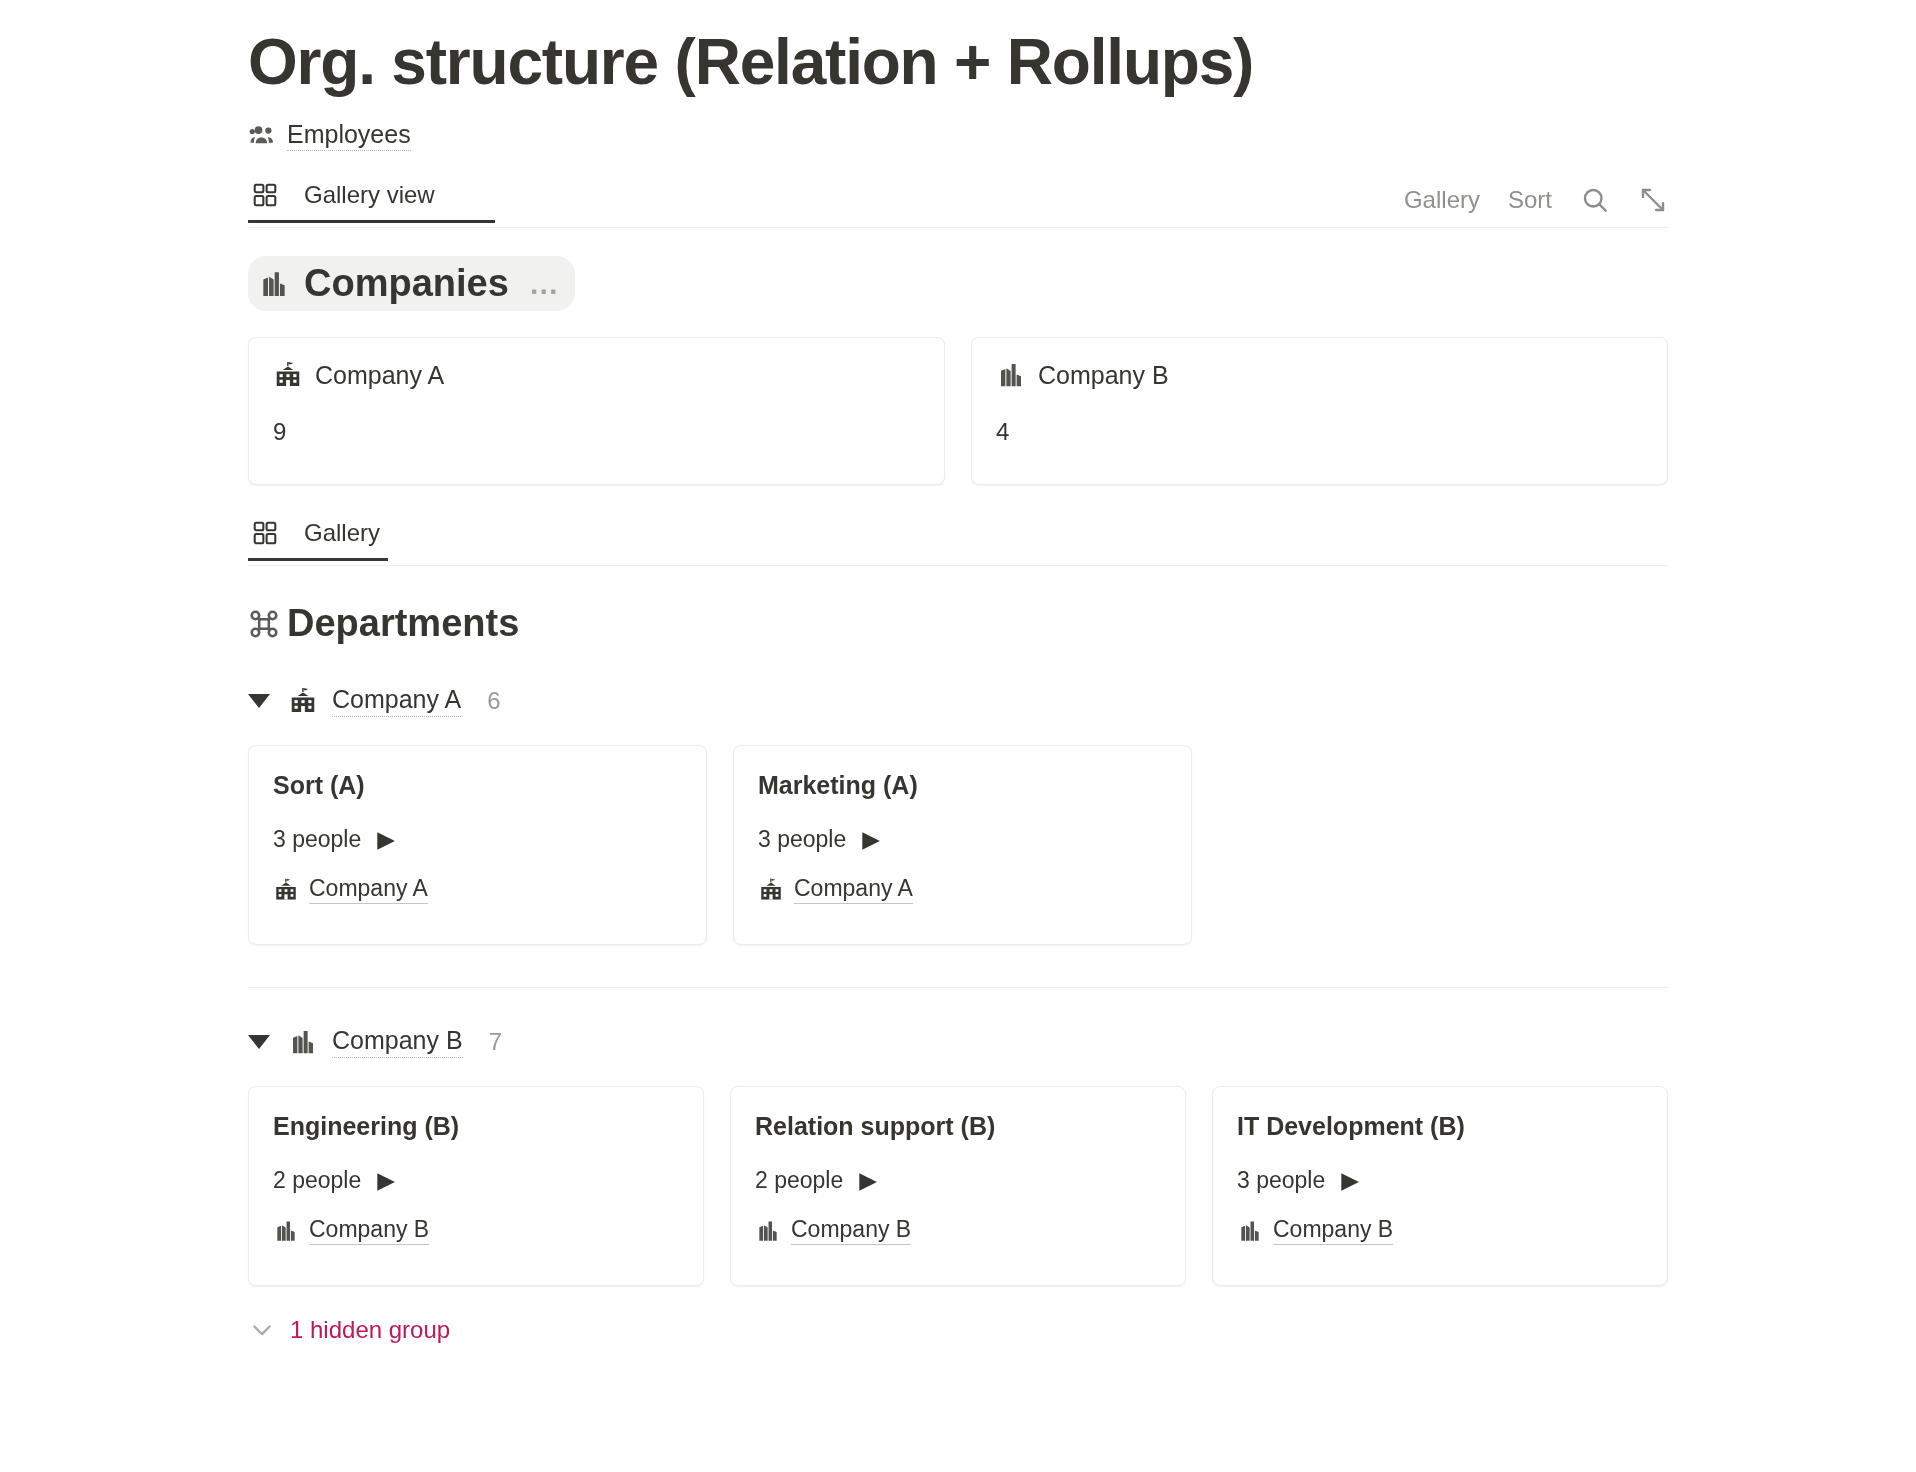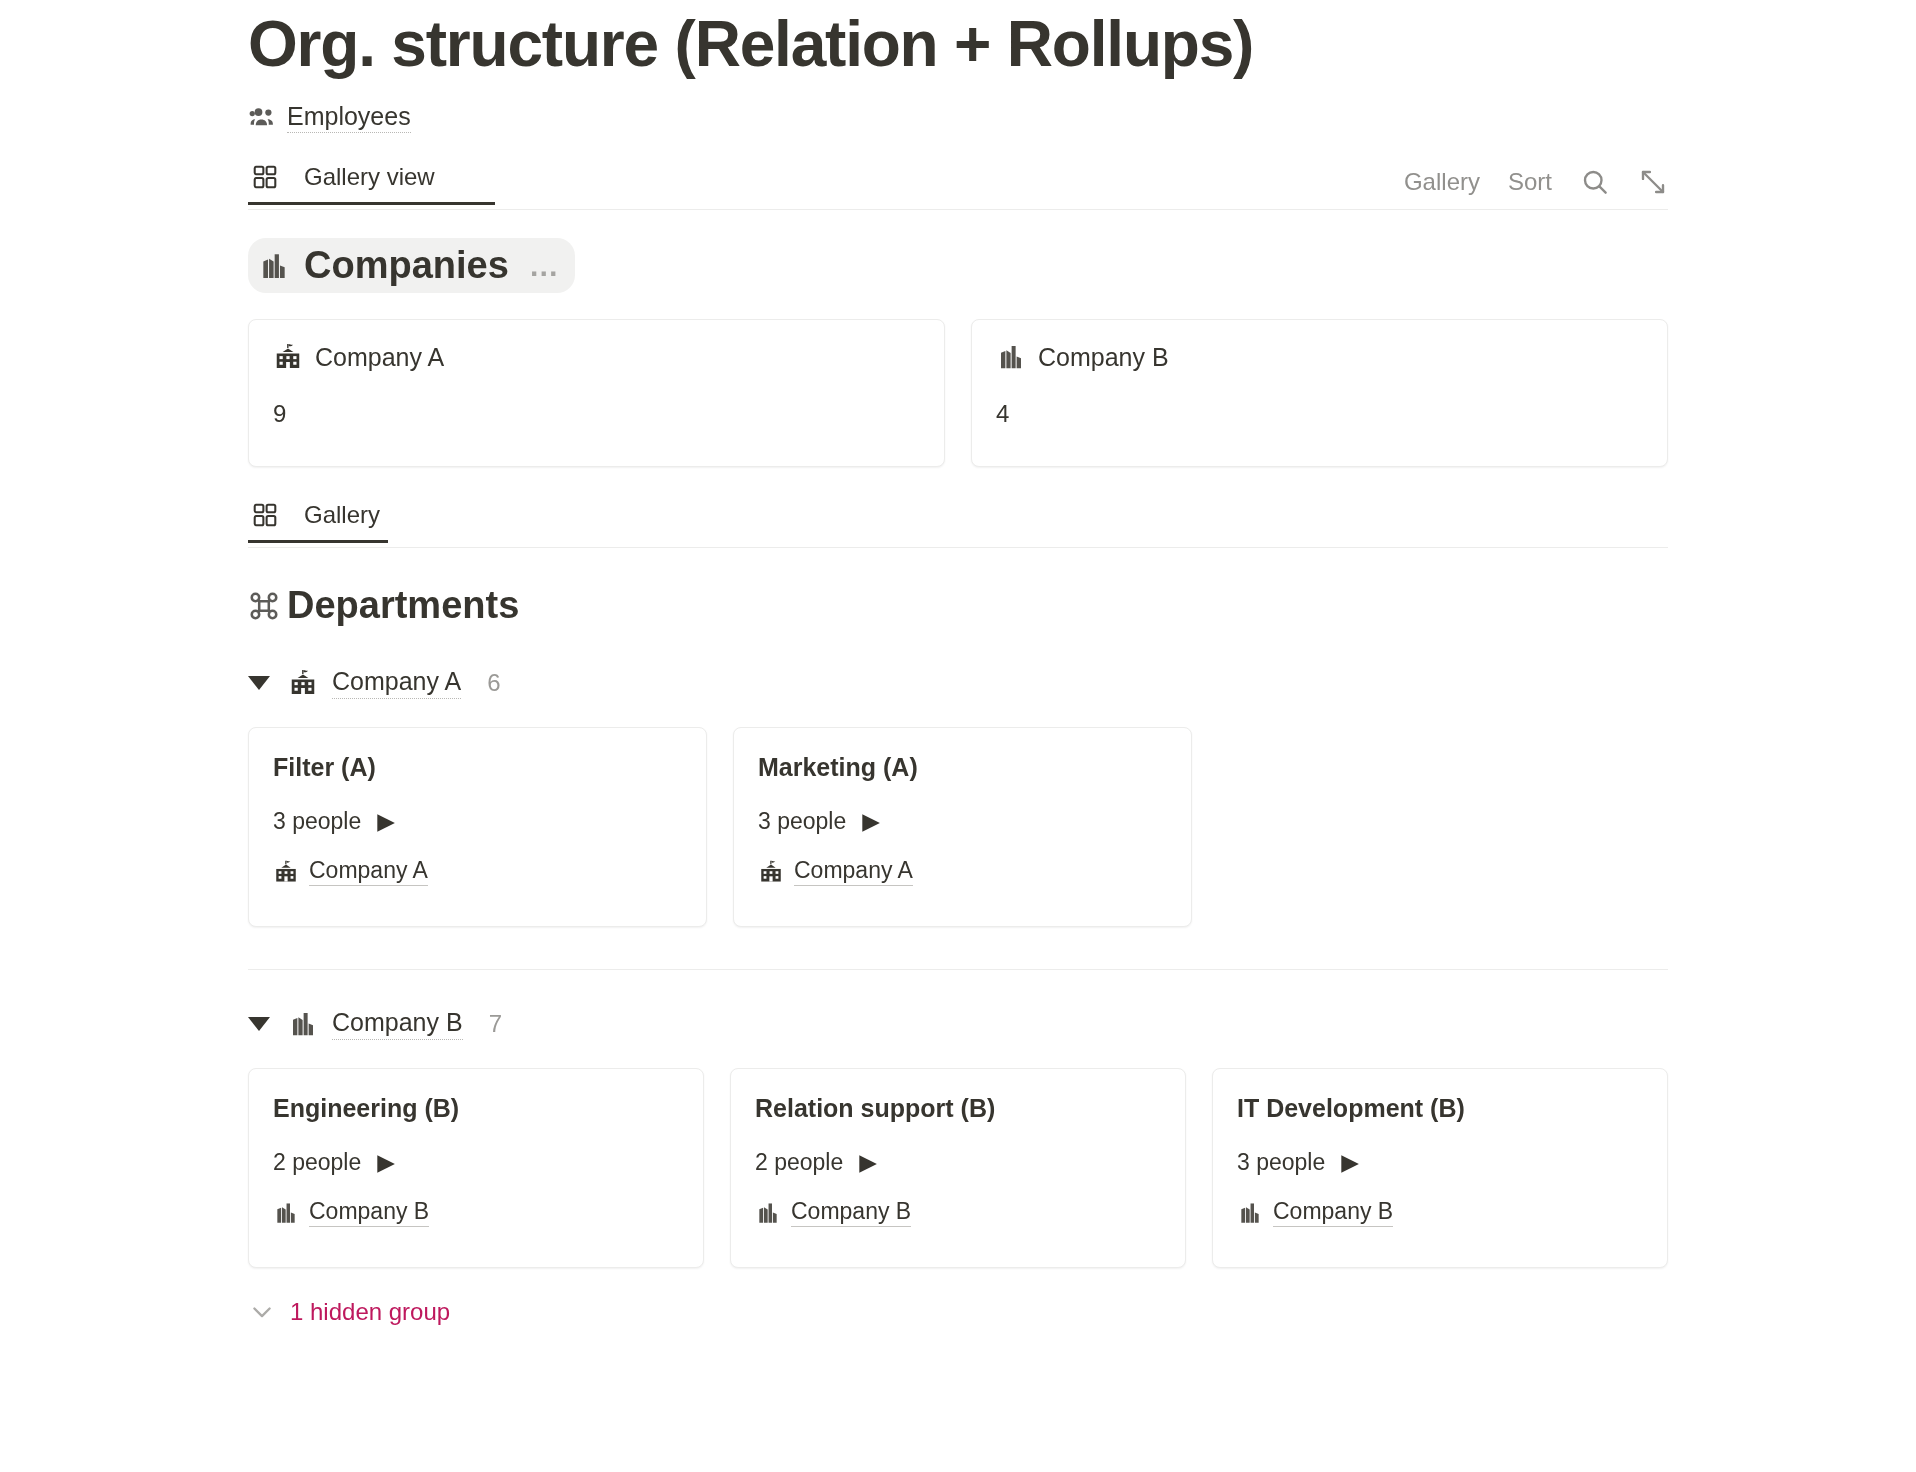--- a/index.html
+++ b/index.html
@@ -27,21 +27,21 @@
   }
 
   
   .page-title {
     font-size: 64px;
     font-weight: 700;
     letter-spacing: -1.2px;
     line-height: 1.15;
     color: #37352f;
     margin: 0;
-    padding-top: 8px;
+    padding-top: 26px;
     white-space: nowrap;
   }
 
   
   .source-row {
     margin-top: 20px;
     display: flex;
     align-items: center;
     gap: 9px;
     width: max-content;
@@ -390,21 +390,21 @@
               <rect x="10.5" y="16" width="3" height="4.8" fill="#ffffff"></rect>
             </svg>
           </span>
           <span class="group-name">Company A</span>
           <span class="group-count">6</span>
         </div>
 
         <div class="cardgrid dept" style="margin-top:28px;">
 
           <div class="card dept">
-            <div class="dept-name">Filter (A)</div>
+            <div class="dept-name">Sort (A)</div>
             <div class="dept-people">
               <span>3 people</span>
               <span>▶</span>
             </div>
             <div class="dept-rel">
               <span class="ico">
                 <svg width="26" height="26" viewBox="0 0 24 24" fill="#37352f">
                   <path d="M11.3 1.6h1.1v3.2h-1.1z"></path>
                   <path d="M12.4 1.6c1.6.2 2.4.9 3.5.5-.6 1.1-2 1.5-3.5 1.2z"></path>
                   <path d="M12 5.1 16.3 8H7.7z"></path>

